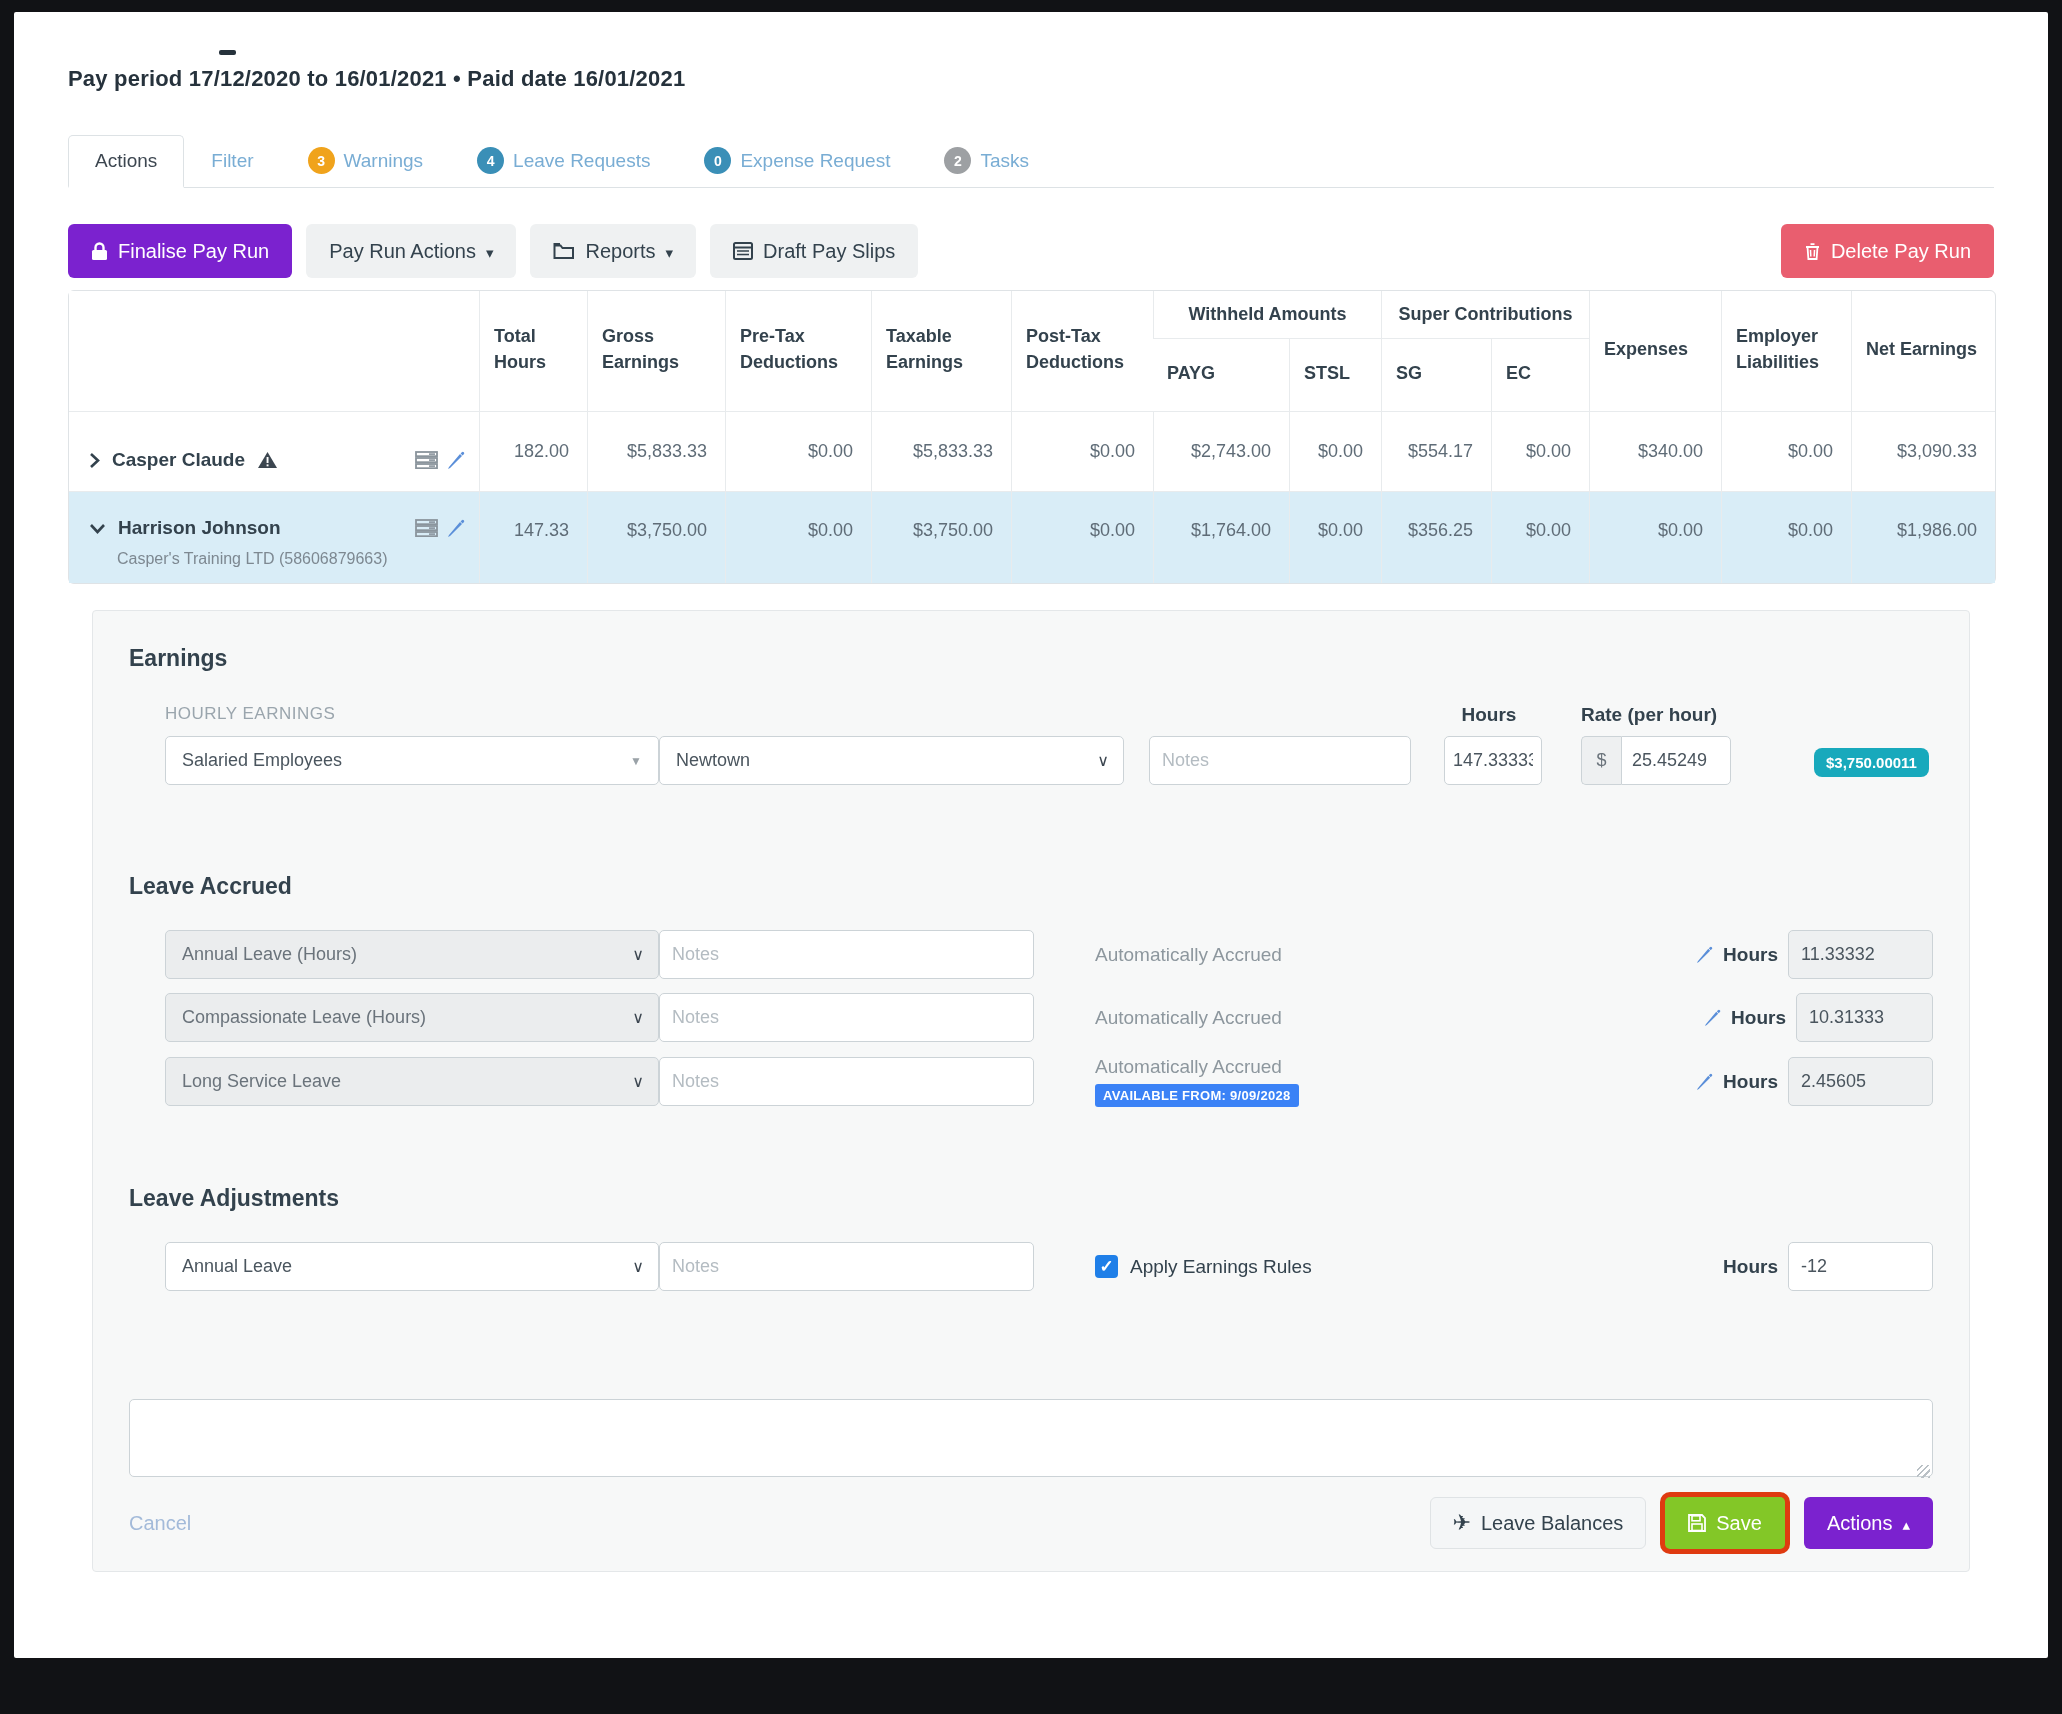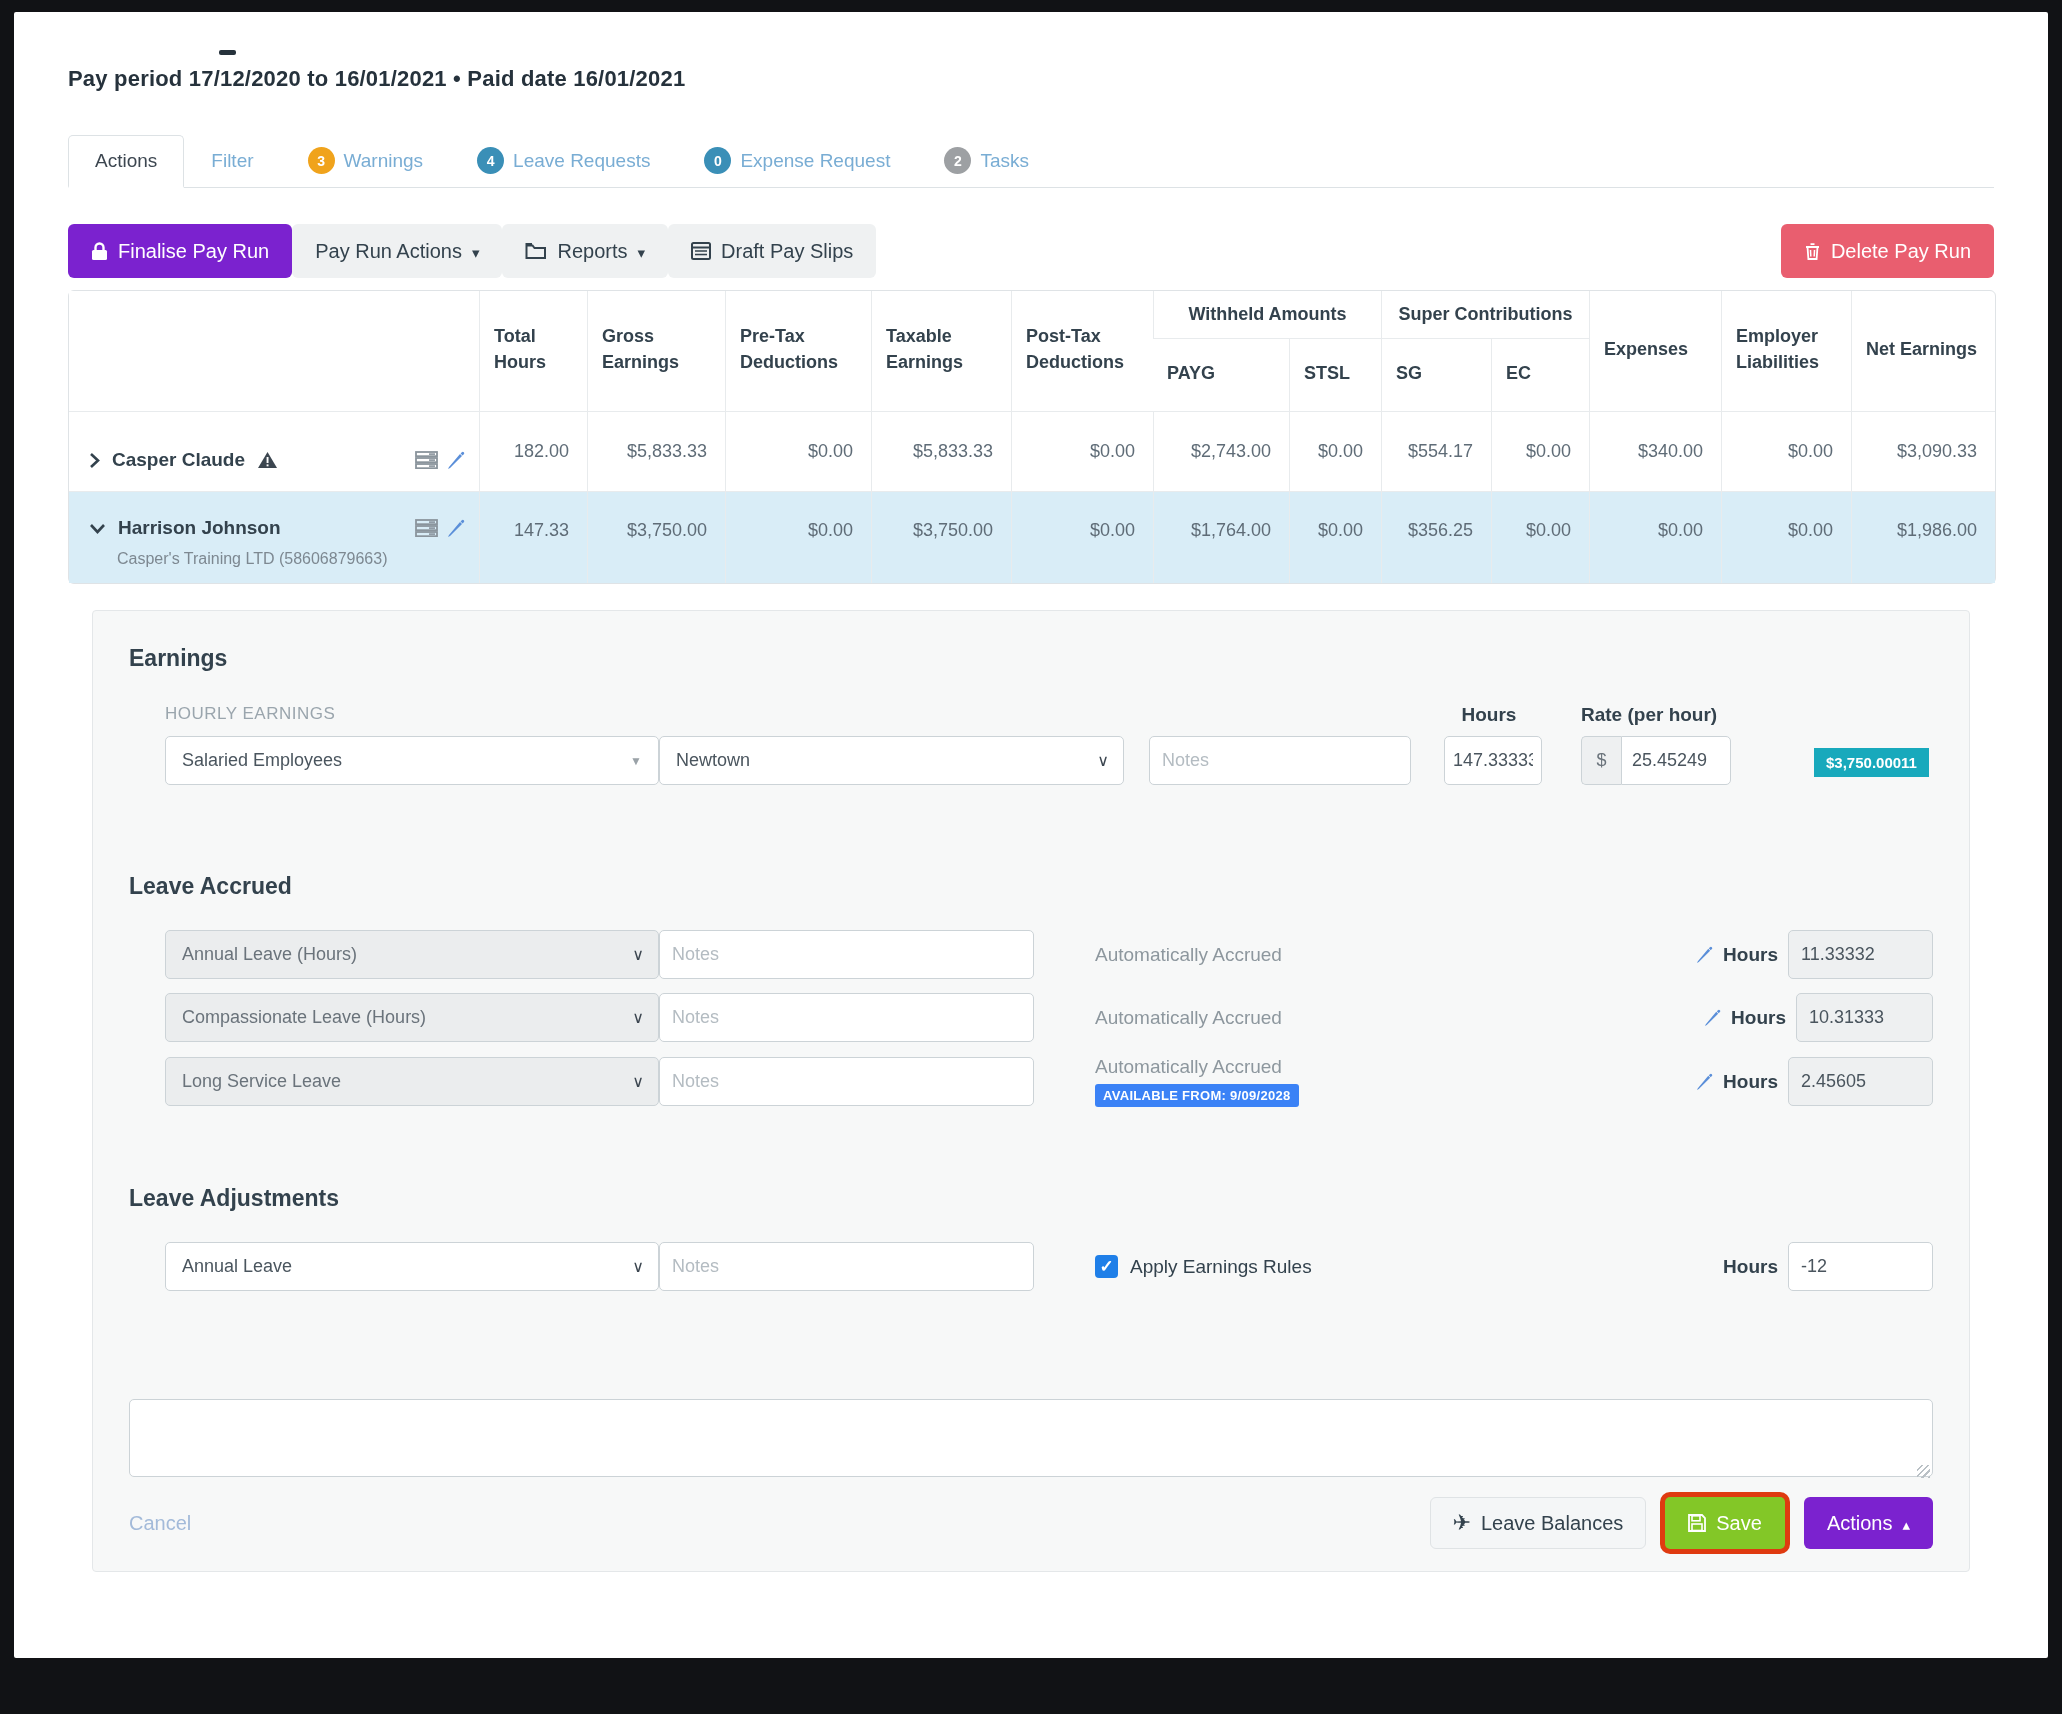--- a/index.html
+++ b/index.html
@@ -12,21 +12,21 @@
   .top-dash { position:absolute; left:205px; top:38px; width:17px; height:5px; background:#26323c; border-radius:2px; }
   .pay-period { margin-top:26px; font-size:22px; font-weight:bold; color:#26323c; letter-spacing:.2px; }
 
   
   .tabs { display:flex; align-items:flex-end; margin-top:42px; border-bottom:1px solid #dde2e5; height:54px; }
   .tab { display:flex; align-items:center; gap:9px; padding:0 26px; height:53px; font-size:19px; color:#79add4; cursor:pointer; border:1px solid transparent; }
   .tab.active { background:#fff; color:#3c4650; border:1px solid #dde2e5; border-bottom:2px solid #fff; border-radius:5px 5px 0 0; margin-bottom:-1px; font-weight:500; }
   .badge { min-width:27px; height:27px; border-radius:50%; color:#fff; font-size:14px; font-weight:bold; display:flex; align-items:center; justify-content:center; }
 
   
-  .toolbar { display:flex; gap:0; margin-top:36px; align-items:center; }
+  .toolbar { display:flex; gap:14px; margin-top:36px; align-items:center; }
   .btn { display:inline-flex; align-items:center; gap:10px; height:54px; padding:0 22px; border-radius:6px; font-size:20px; border:1px solid transparent; cursor:pointer; font-family:inherit; background:#eff1f2; color:#33424d; }
   .btn.purple { background:#7b22cf; color:#fff; }
   .btn.red { background:#e95e6f; color:#fff; margin-left:auto; }
   .caret { font-size:15px; line-height:1; position:relative; top:1px; }
 
   
   .summary { margin-top:58px; font-size:19px; color:#3d4a55; }
   .summary b { font-weight:bold; }
 
   
@@ -58,21 +58,21 @@
   .sel { position:relative; height:49px; background:#fff; border:1px solid #ccd3d7; border-radius:5px; display:flex; align-items:center; padding:0 40px 0 16px; font-size:18px; color:#4a555e; cursor:pointer; }
   .sel .chev { position:absolute; right:14px; color:#3c4650; font-size:16px; }
   .sel .tri  { position:absolute; right:16px; color:#9aa2a8; font-size:12px; }
   .sel.disabled { background:#ebedee; color:#6a737b; }
   input.txt { height:49px; border:1px solid #ccd3d7; border-radius:5px; font-size:18px; padding:0 12px; color:#4a555e; font-family:inherit; background:#fff; }
   input.txt::placeholder { color:#b4bcc2; }
   input.txt.dis { background:#eef0f1; }
   .rate-group { display:flex; }
   .rate-prefix { width:40px; height:49px; border:1px solid #ccd3d7; border-right:none; border-radius:5px 0 0 5px; background:#eef0f1; color:#6a737b; display:flex; align-items:center; justify-content:center; font-size:18px; }
   .rate-group input { border-radius:0 5px 5px 0; }
-  .total-badge { background:#18a9bc; color:#fff; font-size:15px; font-weight:bold; border-radius:0; padding:6px 12px; margin-top:12px; }
+  .total-badge { background:#18a9bc; color:#fff; font-size:15px; font-weight:bold; border-radius:8px; padding:6px 12px; margin-top:12px; }
 
   .accr-row { display:flex; align-items:center; margin-top:14px; }
   .accr-row.first { margin-top:30px; }
   .status-wrap { width:532px; padding-left:36px; }
   .status-txt { font-size:19px; color:#8d979e; }
   .avail-badge { display:inline-block; background:#3b82f6; color:#fff; font-size:13px; font-weight:bold; padding:4px 8px; border-radius:3px; margin-top:6px; letter-spacing:.3px; }
   .hours-group { display:flex; align-items:center; gap:10px; margin-left:auto; }
   .sect-accr { margin-bottom:78px; }
   .sect-adj  { margin-bottom:82px; }
   .chk-wrap { display:flex; align-items:center; gap:12px; padding-left:36px; width:532px; }

